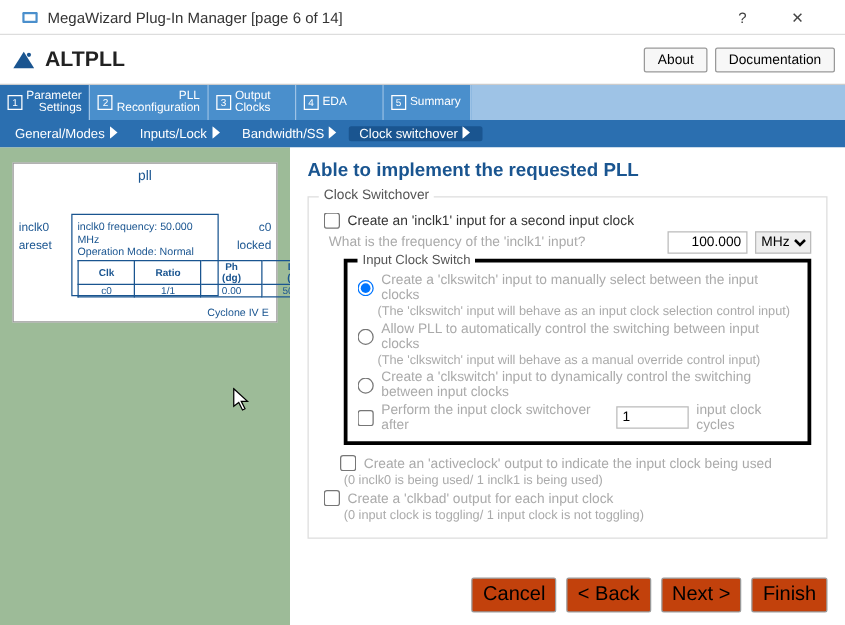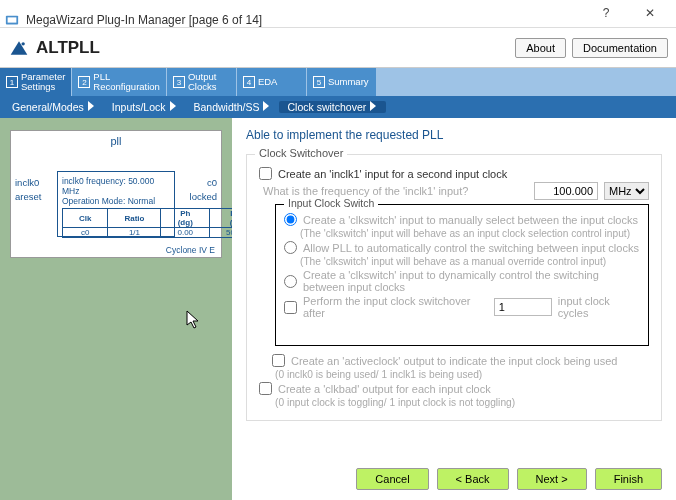--- a/index.html
+++ b/index.html
@@ -1,36 +1,36 @@
 <!DOCTYPE html>
 <html><head>
 <meta charset="utf-8">
 <style>
 * { box-sizing: border-box; margin: 0; padding: 0; font-family: "Segoe UI", Tahoma, sans-serif; }
 body { width: 676px; height: 500px; background: #fff; overflow: hidden; position: relative; }
 
 
-.titlebar { height: 28px; background: #fff; border-bottom: 1px solid #ddd; display: flex; align-items: flex-end; padding: 0 4px; font-size: 12px; }
+.titlebar { height: 28px; background: #fff; border-bottom: 1px solid #ddd; display: flex; align-items: center; padding: 0 16px; font-size: 12px; }
 .titlebar .appicon { width: 16px; height: 14px; margin-right: 6px; display:flex; align-items:center; justify-content:center;}
 .titlebar .appicon svg{width:14px;height:14px;}
 .titlebar .title { flex: 1; color: #333; }
 .titlebar .winbtn { width: 44px; height: 28px; display: flex; align-items: center; justify-content: center; color: #444; }
 
 
 .header { height: 40px; background: #fff; display: flex; align-items: center; padding: 0 8px; border-bottom: 1px solid #ccc; }
 .header .logo { display: flex; align-items: center; gap: 6px; font-weight: bold; font-size: 17px; color: #222; }
 .header .logo .chip { width:22px; height:20px; }
 .header .spacer { flex: 1; }
 .header .hbtn { border: 1px solid #999; background: #f7f7f7; padding: 3px 10px; font-size: 11px; margin-left: 6px; border-radius: 2px; }
 
 
 .steps { height: 28px; background: #9ec3e6; display: flex; }
 .step { background: #4a8fcc; color: #fff; font-size: 10px; padding: 2px 6px; display: flex; flex-direction: row; align-items: center; border-right: 1px solid #9ec3e6; position:relative; min-width: 70px;}
 .step .num { border: 1px solid #fff; width: 12px; height: 12px; font-size: 8px; display:flex;align-items:center;justify-content:center;margin-right:3px;}
-.step .lbl { line-height: 10px; font-size: 9.5px;}
+.step .lbl { line-height: 10px; font-size: 9.5px; text-align: right;}
 .step.current { background: #2b6fb0; }
 
 
 .subtabs { height: 22px; background: #2b6fb0; display: flex; align-items: center; padding-left: 4px; font-size: 10.5px; color: #fff; }
 .subtab { padding: 0 8px; display:flex; align-items:center; gap:2px;}
 .subtab.active { background: #1a5590; border-radius: 2px; }
 .subtab .chev { width:10px; height:12px; display:inline-block;}
 .subtab .chev svg{width:10px;height:10px;fill:#fff;}
 
 
@@ -43,38 +43,38 @@
 .pin.areset { left: 4px; top: 60px; }
 .pin.c0 { right: 4px; top: 46px; }
 .pin.locked { right: 4px; top: 60px; }
 .diagram .box { position: absolute; left: 46px; right: 46px; top: 40px; bottom: 20px; border: 1px solid #1a5590; padding: 4px; }
 .diagram .box .line1,.diagram .box .line2 { font-size:8.5px; color:#1a5590; }
 .diagram table { border-collapse: collapse; width: 100%; margin-top: 2px; }
 .diagram td,.diagram th { border: 1px solid #1a5590; font-size: 8px; padding: 0 16px; text-align: center; color:#1a5590;}
 .diagram .dev { position:absolute; right:6px; bottom:2px; font-size:8.5px; color:#1a5590;}
 
 .rightpane { flex: 1; background: #fff; padding: 10px 14px; font-size: 11px; color: #333; position:relative;}
-.ableline { color: #1a5590; font-size: 12px; margin-bottom: 12px; }
+.ableline { color: #1a5590; font-size: 15px; margin-bottom: 12px; font-weight: bold; }
 .group { border: 1px solid #ddd; padding: 10px 12px 12px; position:relative;}
 .group .gtitle { position:absolute; top:-8px; left:8px; background:#fff; padding:0 4px; font-size:11px; color:#555;}
 .row { display:flex; align-items:center; gap:6px; margin: 2px 0; }
 .row label { font-size: 11px; color: #333; }
 .indent1 { margin-left: 4px; }
-.subgroup { border:1px solid #000000; padding: 6px 8px 24px; margin-top:4px; position:relative; margin-left:16px;}
+.subgroup { border:3px solid #000000; padding: 6px 8px 5px; margin-top:4px; position:relative; margin-left:16px;}
 .subgroup .sgt { position:absolute; top:-8px; left:8px; background:#fff; padding:0 4px; font-size:10.5px; color:#555;}
 .sub { font-size:10.2px; color:#777; margin-left:16px;}
 input[type=text]{ border:1px solid #bbb; height:18px; font-size:11px; padding:0 4px; background:#fff;}
 input.freq{width:64px; text-align:right;}
 input.cycles{width:58px;}
 select.unit{border:1px solid #bbb; height:18px; font-size:11px; background:#eee;}
 input[type=checkbox],input[type=radio]{margin:0;}
 .disabled, .disabled label, .disabled .sub { color:#aaa; }
 
 .footer { position:absolute; right:14px; bottom:10px; display:flex; gap:8px;}
-.footer button{ border:1px solid #999; background:#bef264; font-size:11px; padding:4px 18px; border-radius:2px;}
+.footer button{ border:1px solid #999; background:#c2410c; font-size:16px; padding:4px 8px; border-radius:2px;}
 .cursor{position:absolute; left:186px; top:310px; pointer-events:none;}
 </style>
 </head>
 <body>
 
 <div class="titlebar">
   <span class="appicon">
     <svg viewBox="0 0 16 16">
         <rect x="1" y="3" width="14" height="10" fill="#4a8fcc" rx="1"></rect>
         <rect x="3" y="5" width="10" height="6" fill="#fff"></rect>

